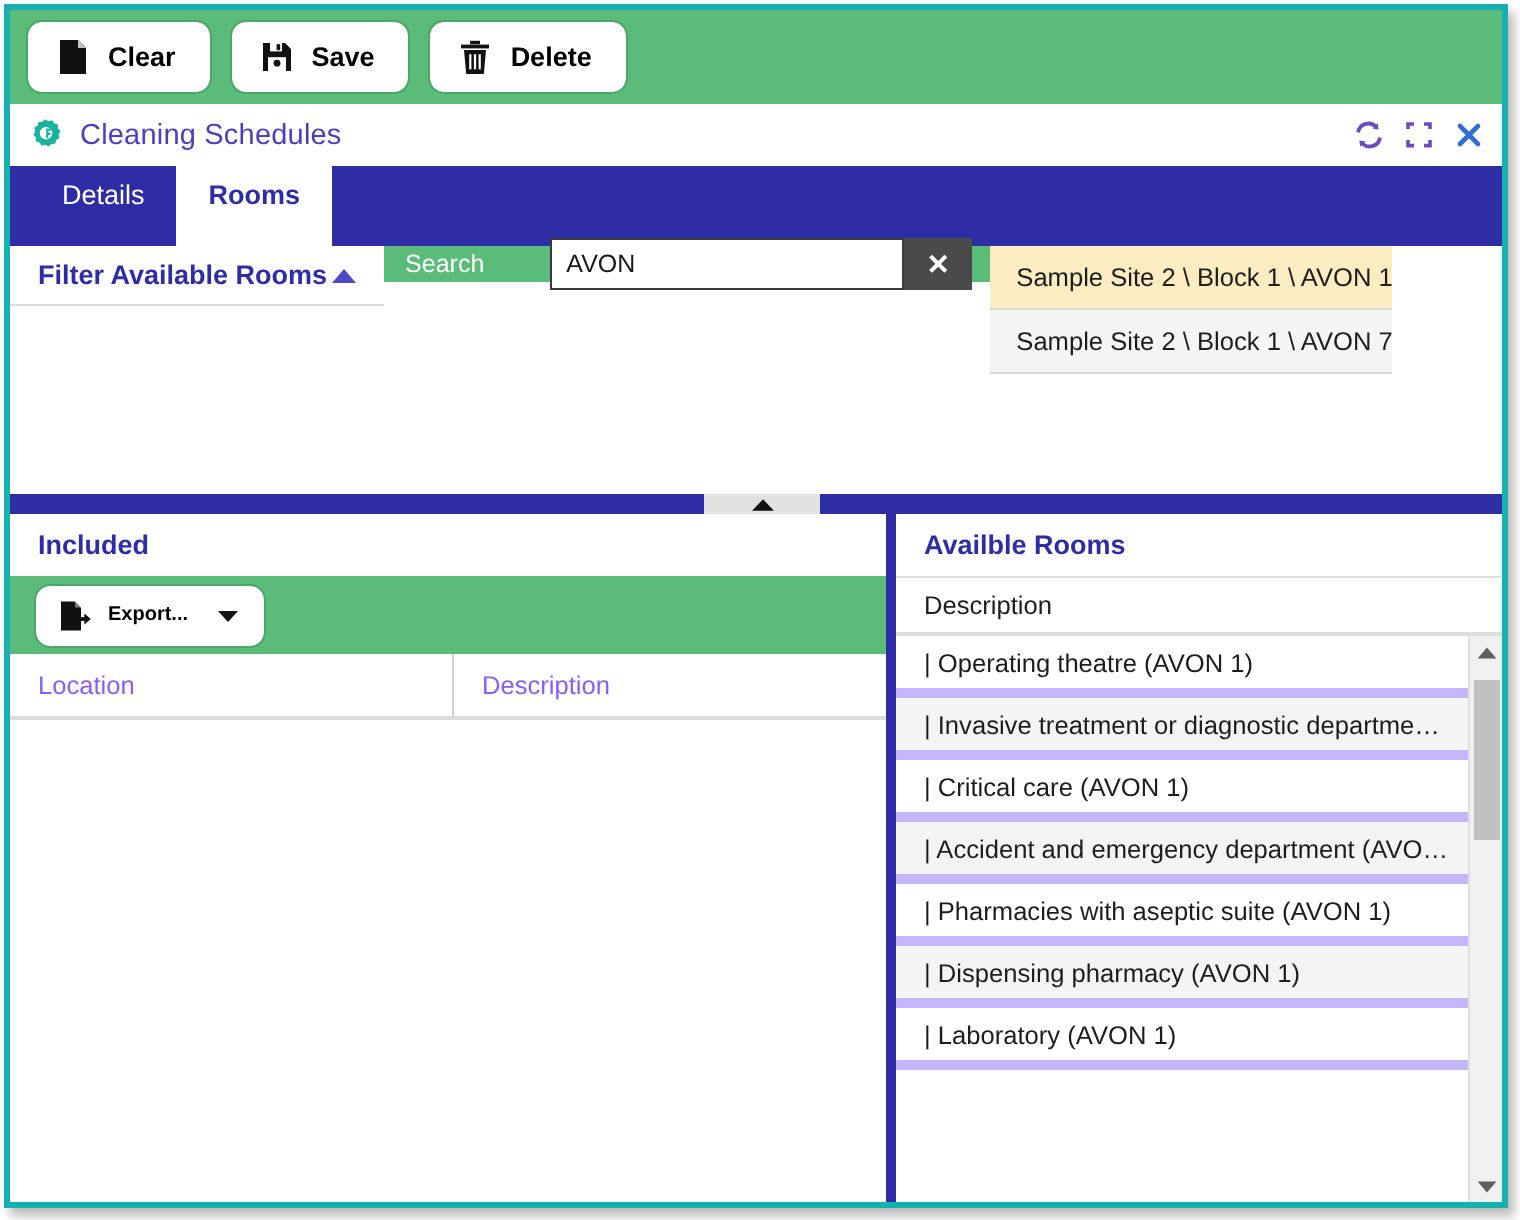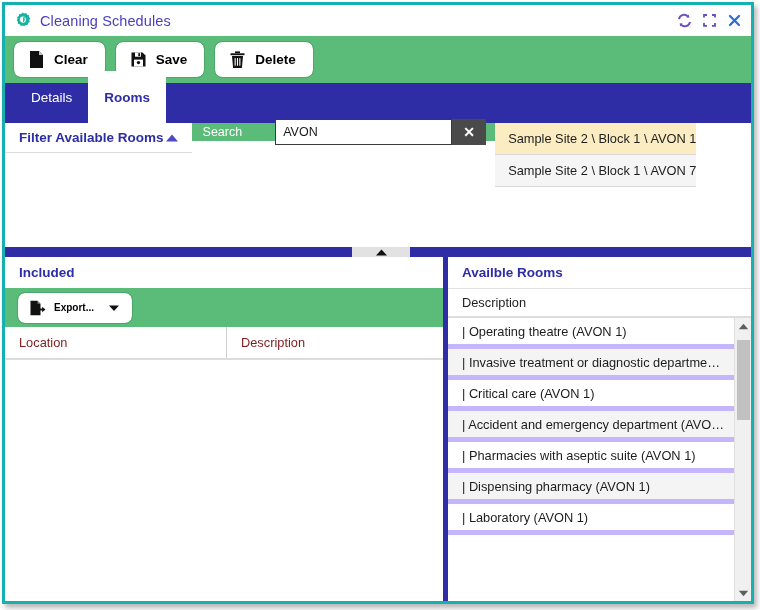--- a/index.html
+++ b/index.html
@@ -280,21 +280,21 @@
     display: flex;
     align-items: stretch;
     border-bottom: 2px solid #dddddd;
     flex: 0 0 auto;
   }
   #included-grid-head .col {
     display: flex;
     align-items: center;
     padding-left: 14px;
     font-size: 12.8px;
-    color: #7f1d1d;
+    color: #8b5cf6;
   }
   #included-grid-head .col.loc { width: 222px; border-right: 1px solid #cfcfcf; }
   #included-grid-head .col.desc { flex: 1 1 auto; }
   #included-grid-body {
     flex: 1 1 auto;
     background: #ffffff;
     min-height: 0;
   }
 
   
@@ -372,20 +372,55 @@
     left: 2px; top: 6px;
     width: 13px; height: 80px;
     background: #c1c1c1;
     cursor: grab;
   }
 </style>
 </head>
 <body>
 
 <div id="window">
+
+  <div id="toolbar">
+
+    <div class="tb-btn">
+      <svg width="17" height="19" viewBox="0 0 17 19">
+        <path d="M2 1 H11 L15 5 V18 H2 Z" fill="#111111"></path>
+        <path d="M11 1 V5 H15 Z" fill="#ffffff"></path>
+        <path d="M11 1 L15 5 H11 Z" fill="#111111" opacity="0.25"></path>
+      </svg>
+      <span>Clear</span>
+    </div>
+
+    <div class="tb-btn">
+      <svg width="17" height="17" viewBox="0 0 17 17">
+        <path d="M1.5 1.5 H12.5 L15.5 4.5 V15.5 H1.5 Z" fill="#111111"></path>
+        <rect x="5" y="1.5" width="6" height="4.2" fill="#ffffff"></rect>
+        <rect x="8.3" y="2.1" width="1.8" height="3" fill="#111111"></rect>
+        <rect x="4" y="8.6" width="9" height="6.9" fill="#ffffff"></rect>
+        <circle cx="8.5" cy="11.6" r="1.7" fill="#111111"></circle>
+      </svg>
+      <span>Save</span>
+    </div>
+
+    <div class="tb-btn">
+      <svg width="17" height="18" viewBox="0 0 17 18">
+        <rect x="1.5" y="2.3" width="14" height="1.9" fill="#111111"></rect>
+        <rect x="6" y="0.4" width="5" height="1.7" fill="#111111"></rect>
+        <path d="M3 5 H14 L12.9 17 H4.1 Z" fill="#111111"></path>
+        <rect x="5.6" y="7.1" width="1.1" height="7.6" fill="#ffffff"></rect>
+        <rect x="7.95" y="7.1" width="1.1" height="7.6" fill="#ffffff"></rect>
+        <rect x="10.3" y="7.1" width="1.1" height="7.6" fill="#ffffff"></rect>
+      </svg>
+      <span>Delete</span>
+    </div>
+  </div>
 
   <div id="titlebar">
     <svg class="app-icon" viewBox="0 0 17 17">
       <path d="M8.5 0.6 L10.2 1.6 L12.1 1.1 L13.1 2.8 L15 3.2 L14.9 5.1 L16.3 6.5 L15.3 8.1
                L15.8 10 L14.1 11 L13.6 12.9 L11.7 13 L10.3 14.3 L8.7 13.4 L6.8 13.9 L5.8 12.2
                L3.9 11.7 L4 9.8 L2.7 8.4 L3.6 6.8 L3.1 4.9 L4.8 3.9 L5.3 2 L7.2 1.9 Z" fill="#18b2a0"></path>
       <circle cx="9" cy="7.6" r="3.1" fill="#ffffff"></circle>
       <path d="M9.1 5.2 h2.3 v1.2 h-1.3 v0.9 h1.1 v1.2 h-1.1 v1.5 h-1 z" fill="#18b2a0"></path>
     </svg>
     <span class="title-text">Cleaning Schedules</span>
@@ -408,55 +443,20 @@
         </svg>
       </span>
       <span class="ctrl">
         <svg width="17" height="17" viewBox="0 0 17 17">
           <path d="M4 4 L13 13 M13 4 L4 13" stroke="#2f6fd0" stroke-width="2.3" stroke-linecap="round"></path>
         </svg>
       </span>
     </div>
   </div>
 
-  <div id="toolbar">
-
-    <div class="tb-btn">
-      <svg width="17" height="19" viewBox="0 0 17 19">
-        <path d="M2 1 H11 L15 5 V18 H2 Z" fill="#111111"></path>
-        <path d="M11 1 V5 H15 Z" fill="#ffffff"></path>
-        <path d="M11 1 L15 5 H11 Z" fill="#111111" opacity="0.25"></path>
-      </svg>
-      <span>Clear</span>
-    </div>
-
-    <div class="tb-btn">
-      <svg width="17" height="17" viewBox="0 0 17 17">
-        <path d="M1.5 1.5 H12.5 L15.5 4.5 V15.5 H1.5 Z" fill="#111111"></path>
-        <rect x="5" y="1.5" width="6" height="4.2" fill="#ffffff"></rect>
-        <rect x="8.3" y="2.1" width="1.8" height="3" fill="#111111"></rect>
-        <rect x="4" y="8.6" width="9" height="6.9" fill="#ffffff"></rect>
-        <circle cx="8.5" cy="11.6" r="1.7" fill="#111111"></circle>
-      </svg>
-      <span>Save</span>
-    </div>
-
-    <div class="tb-btn">
-      <svg width="17" height="18" viewBox="0 0 17 18">
-        <rect x="1.5" y="2.3" width="14" height="1.9" fill="#111111"></rect>
-        <rect x="6" y="0.4" width="5" height="1.7" fill="#111111"></rect>
-        <path d="M3 5 H14 L12.9 17 H4.1 Z" fill="#111111"></path>
-        <rect x="5.6" y="7.1" width="1.1" height="7.6" fill="#ffffff"></rect>
-        <rect x="7.95" y="7.1" width="1.1" height="7.6" fill="#ffffff"></rect>
-        <rect x="10.3" y="7.1" width="1.1" height="7.6" fill="#ffffff"></rect>
-      </svg>
-      <span>Delete</span>
-    </div>
-  </div>
-
   <div id="tabstrip">
     <div class="tab">
       <span>Details</span>
     </div>
     <div class="tab active">
       <span>Rooms</span>
     </div>
   </div>
 
   <div id="filter-panel">

